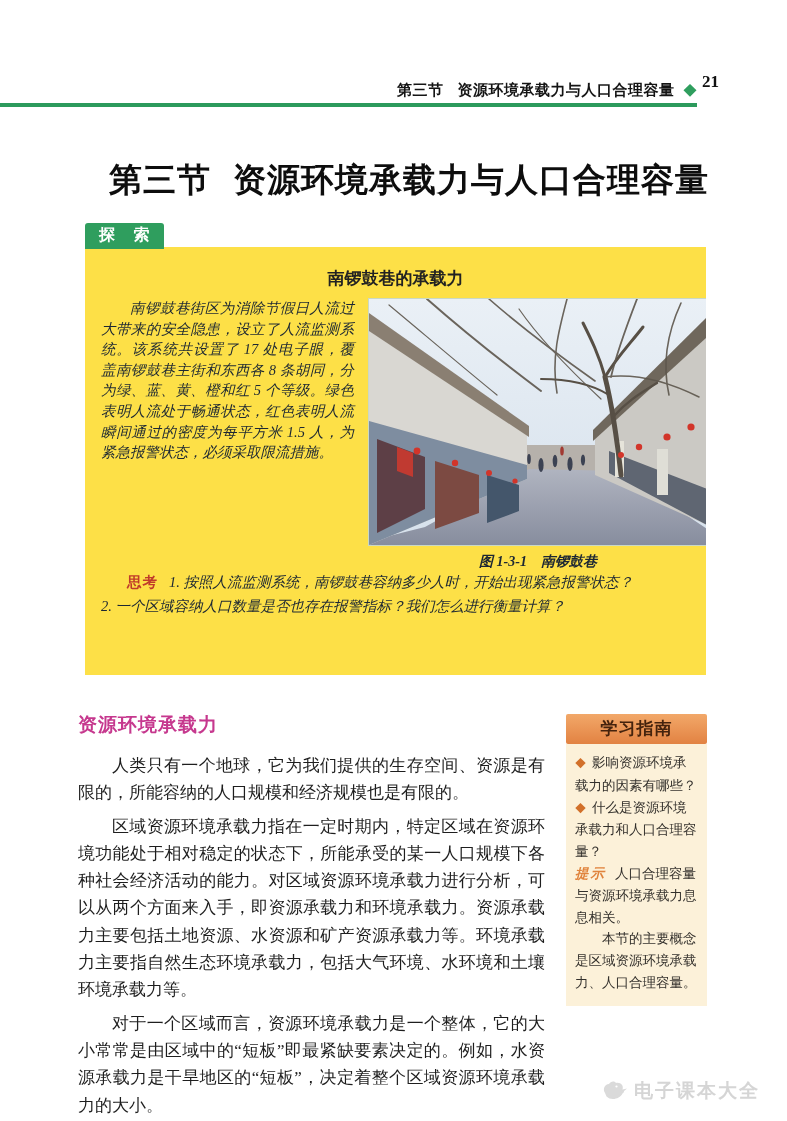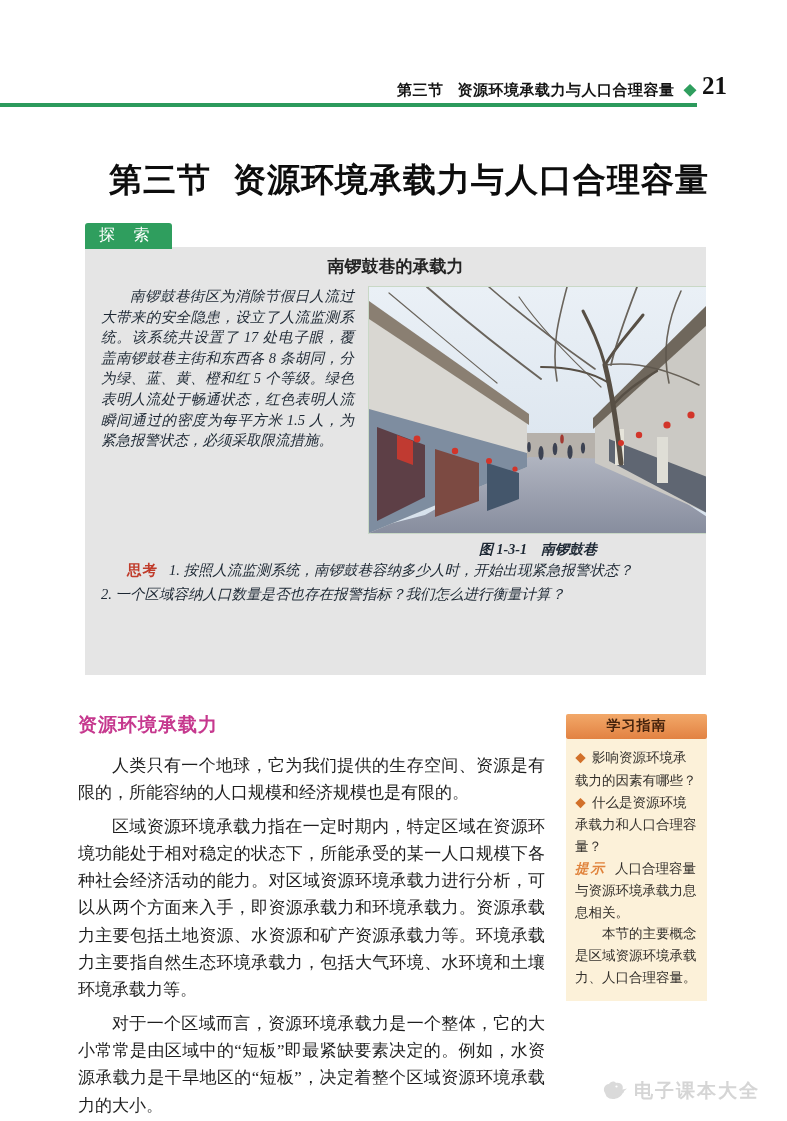--- a/index.html
+++ b/index.html
@@ -12,40 +12,40 @@
   .page-header{position:absolute;top:0;left:0;width:787px;height:110px;}
   .header-text{
     position:absolute;top:81px;left:0;width:697px;text-align:right;
     font-family:"Liberation Sans", sans-serif;font-weight:bold;font-size:15px;color:#141414;
     letter-spacing:.5px;white-space:nowrap;
   }
   .header-text .hdr-title{margin-left:14px;}
   .hdr-diamond{color:#2f9e5e;font-size:13px;margin-left:9px;}
   .green-rule{position:absolute;top:103px;left:0;width:697px;height:4px;background:#2c9a5c;}
   .page-number{
-    position:absolute;top:72px;left:702px;font-size:25px;font-weight:bold;
+    position:absolute;top:72px;left:702px;font-size:17px;font-weight:bold;
     font-family:"Liberation Serif", serif;color:#111;
   }
   
   .main-title{
     position:absolute;top:144px;left:95px;margin:14px;
     font-size:33px;font-weight:bold;color:#0d0d0d;letter-spacing:1px;white-space:nowrap;
     font-family:"Liberation Serif", serif;
   }
   .main-title .title-rest{margin-left:22px;}
   
   .explore-tab{
     position:absolute;top:223px;left:85px;z-index:2;
     background:#2f9e5e;color:#ffffff;
-    font-family:"Liberation Sans", sans-serif;font-weight:normal;font-size:16px;
-    padding:2px 16px 3px 14px;letter-spacing:7px;border-radius:3px 3px 0 0;
+    font-family:"Liberation Sans", sans-serif;font-weight:bold;font-size:16px;
+    padding:2px 8px 3px 14px;letter-spacing:7px;border-radius:3px 3px 0 0;
   }
   .explore-box{
     position:absolute;top:247px;left:85px;width:621px;height:428px;box-sizing:border-box;
-    background:#e5e5e5;padding:6px 16px 10px;overflow:hidden;
+    background:#fde047;padding:18px 16px 10px;overflow:hidden;
   }
   .box-title{
     margin:2px 0 8px;text-align:center;font-size:17px;font-weight:bold;color:#222;
     font-family:"Liberation Sans", sans-serif;
   }
   .explore-cols{display:flex;gap:14px;}
   .explore-text{
     width:253px;flex:0 0 253px;font-size:14.5px;line-height:20.6px;text-align:justify;
     font-style:italic;color:#1c2733;
   }
@@ -67,21 +67,21 @@
     font-family:"Liberation Sans", sans-serif;letter-spacing:1px;
   }
   .main-col p{
     margin:0 0 6px;font-size:17px;line-height:27.3px;text-indent:2em;text-align:justify;color:#1e1e1e;
   }
   
   .study-guide{width:141px;flex:0 0 141px;margin-top:2px;}
   .sg-header{
     background:linear-gradient(#f2a869,#e28242);
     text-align:center;font-family:"Liberation Sans", sans-serif;font-weight:bold;
-    font-size:14px;color:#45230d;padding:3px 0 4px;border-radius:2px;letter-spacing:1px;
+    font-size:17px;color:#45230d;padding:3px 0 4px;border-radius:2px;letter-spacing:1px;
   }
   .sg-body{
     background:#fcf1d9;padding:8px 9px 12px;box-sizing:border-box;
     font-family:"Liberation Sans", sans-serif;font-size:13.5px;line-height:21.8px;color:#33302c;
   }
   .sg-body p{margin:0;}
   .sg-diamond{color:#d2702a;font-size:11px;margin-right:6px;}
   .sg-tip{margin-top:2px;}
   .tip-label{color:#e0833c;font-weight:bold;font-style:italic;letter-spacing:2px;margin-right:9px;}
   .sg-note{text-indent:2em;}

